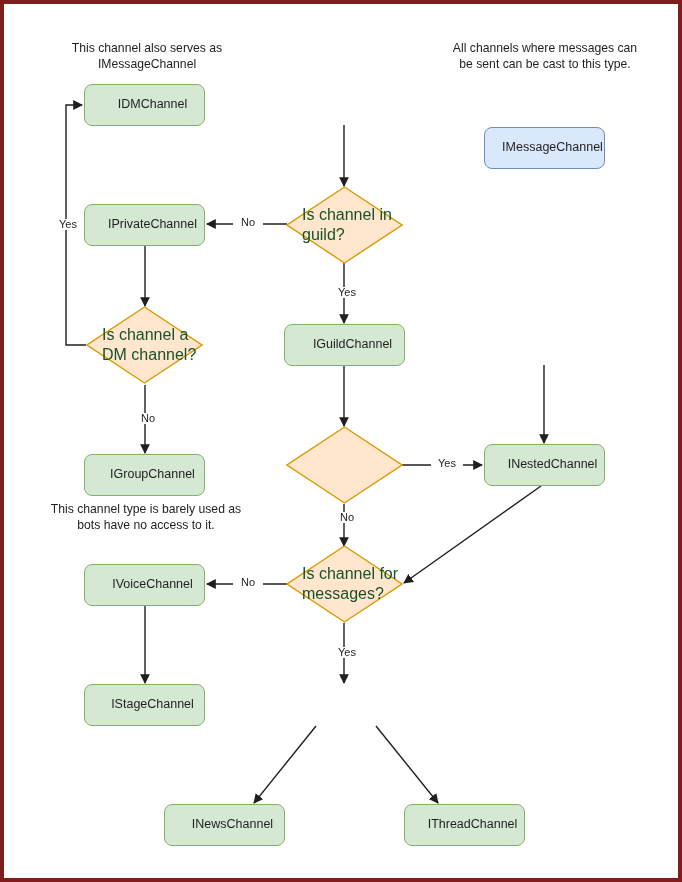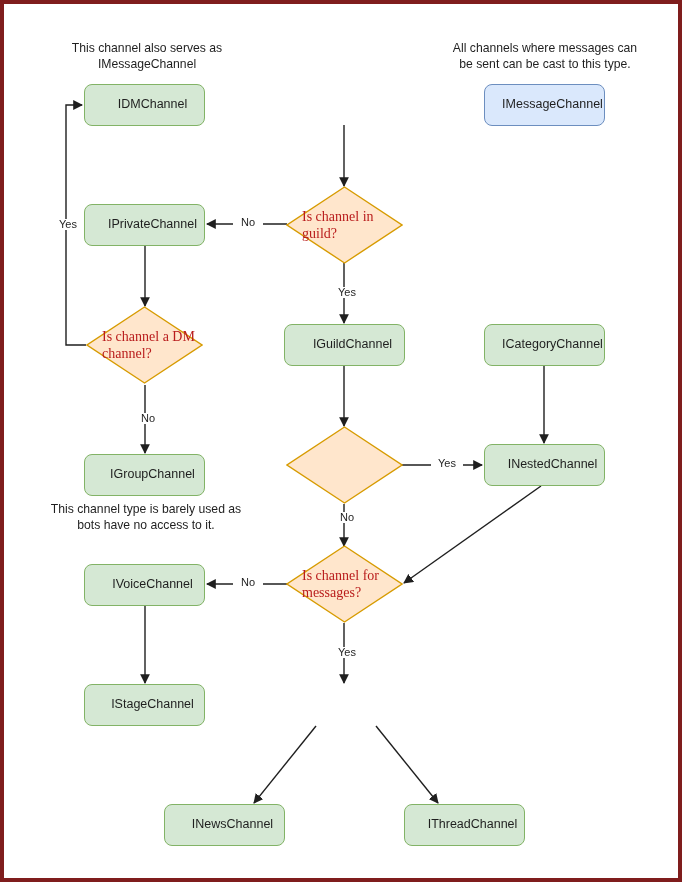--- a/index.html
+++ b/index.html
@@ -39,38 +39,38 @@
     padding-left: 16px;
   }
   .node.box {
     border-radius: 8px;
     border: 1.2px solid #82b366;
     background: #d5e8d4;
   }
   .node.box.blue {
     border-color: #6c8ebf;
     background: #dae8fc;
+    margin-top: 43px;
   }
   .node.diamond-wrap {
     background: transparent;
     border: none;
   }
   .diamond-svg {
     position: absolute;
     left: 0;
     top: 0;
   }
   .diamond-label {
     position: relative;
     z-index: 2;
-    font-size: 14px;
-    color: #b91c1c;
+    font-size: 16px;
+    color: #14532d;
     line-height: 1.22;
     pointer-events: none;
-    font-family: Liberation Serif, serif;
   }
   .note {
     position: absolute;
     font-size: 12.2px;
     color: #1f1f1f;
     text-align: center;
     line-height: 1.32;
   }
   .edge-label {
     position: absolute;
@@ -137,21 +137,20 @@
 
   <div class="node box" style="left:80px; top:80px; width:121px; height:42px;">IDMChannel</div>
 
 
   <div class="node box blue" style="left:480px; top:80px; width:121px; height:42px;">IMessageChannel</div>
 
   <div class="node box" style="left:80px; top:200px; width:121px; height:42px;">IPrivateChannel</div>
 
   <div class="node box" style="left:280px; top:320px; width:121px; height:42px;">IGuildChannel</div>
 
-  <div class="node box" style="left:480px; top:320px; width:121px; height:42px;">ICategoryChannel</div>
 
   <div class="node box" style="left:80px; top:450px; width:121px; height:42px;">IGroupChannel</div>
 
   <div class="node box" style="left:480px; top:440px; width:121px; height:42px;border-radius:8px;">INestedChannel</div>
 
   <div class="node box" style="left:80px; top:560px; width:121px; height:42px;">IVoiceChannel</div>
 
   <div class="node box" style="left:80px; top:680px; width:121px; height:42px;">IStageChannel</div>
 
 

